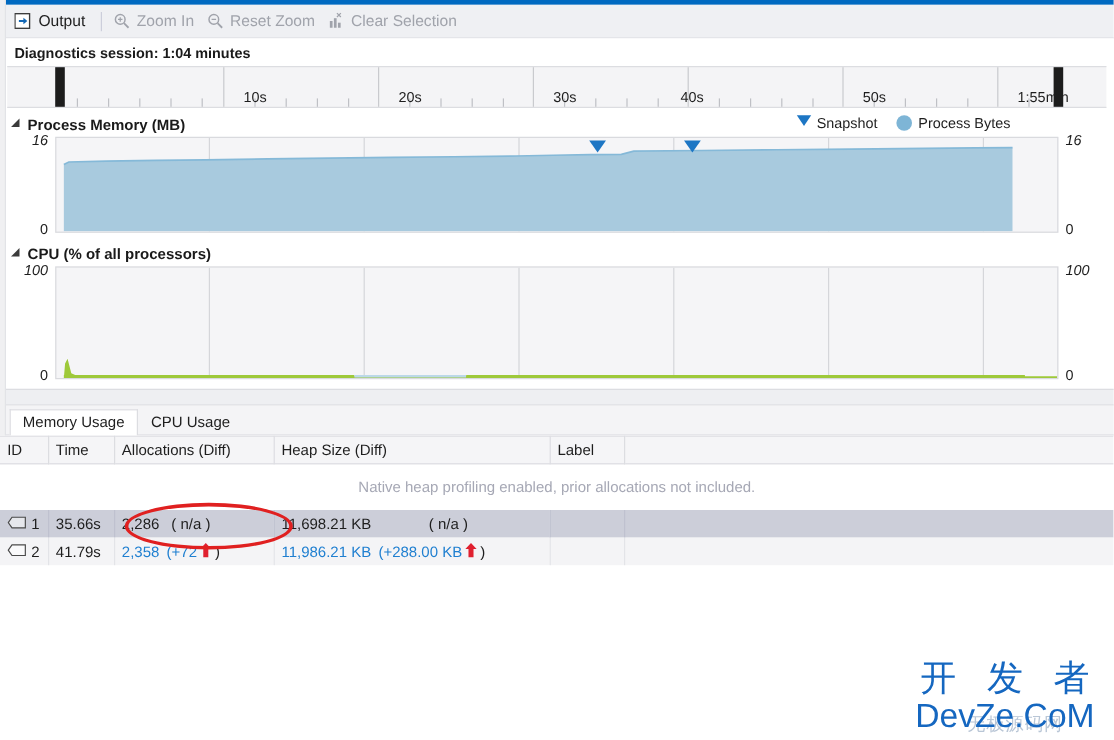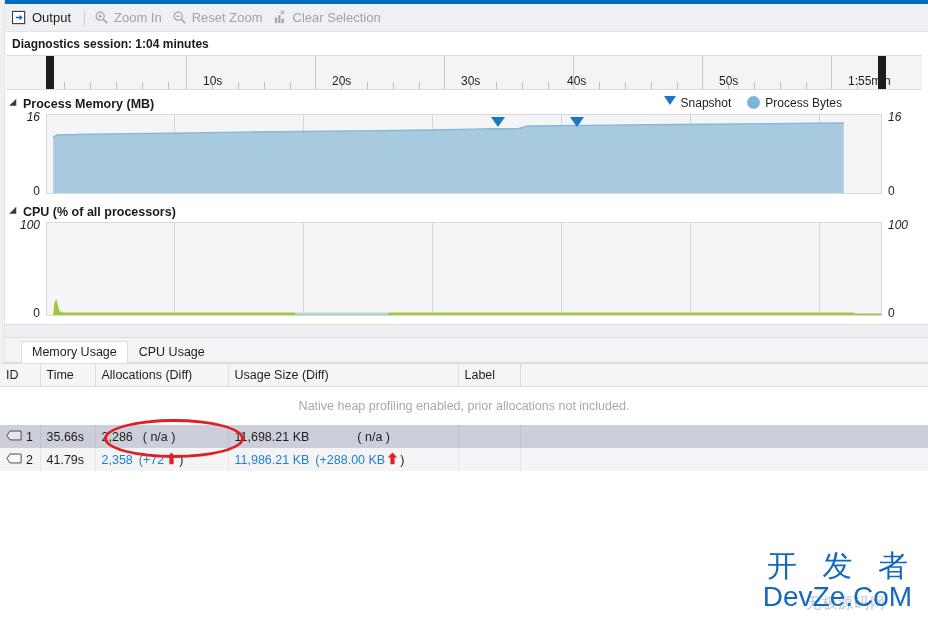--- a/index.html
+++ b/index.html
@@ -229,21 +229,20 @@
     font-size: 12.5px;
     color: #1e1e1e;
     border: 1px solid transparent;
     border-bottom: none;
     position: relative;
     top: 1px;
   }
   .tab.active {
     background: #ffffff;
     border-color: #dcdde1;
-    margin-left: 13px;
   }
 
   
   .heap-toolbar {
     height: 26px;
     display: flex;
     align-items: center;
     padding-left: 10px;
     background: #eff0f3;
     border-bottom: 1px solid #e2e3e7;
@@ -572,21 +571,21 @@
           <col class="col-alloc">
         <col class="col-heap">
           <col class="col-label">
           <col>
       </colgroup>
       <thead>
         <tr>
           <th>ID</th>
           <th>Time</th>
           <th>Allocations (Diff)</th>
-          <th>Usage Size (Diff)</th>
+          <th>Heap Size (Diff)</th>
           <th>Label</th>
           <th class="last"></th>
         </tr>
       </thead>
       <tbody>
         <tr class="note-row">
           <td colspan="6">Native heap profiling enabled, prior allocations not included.</td>
         </tr>
 
         <tr class="data-row selected">

